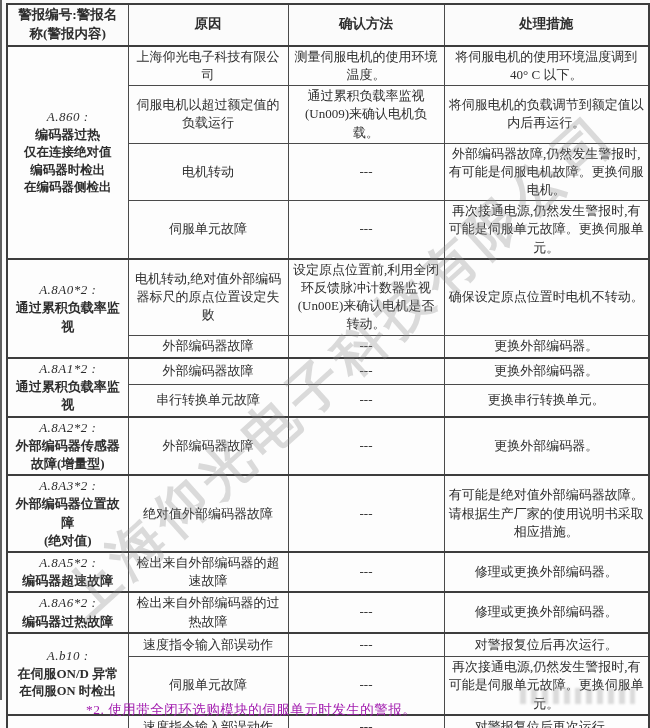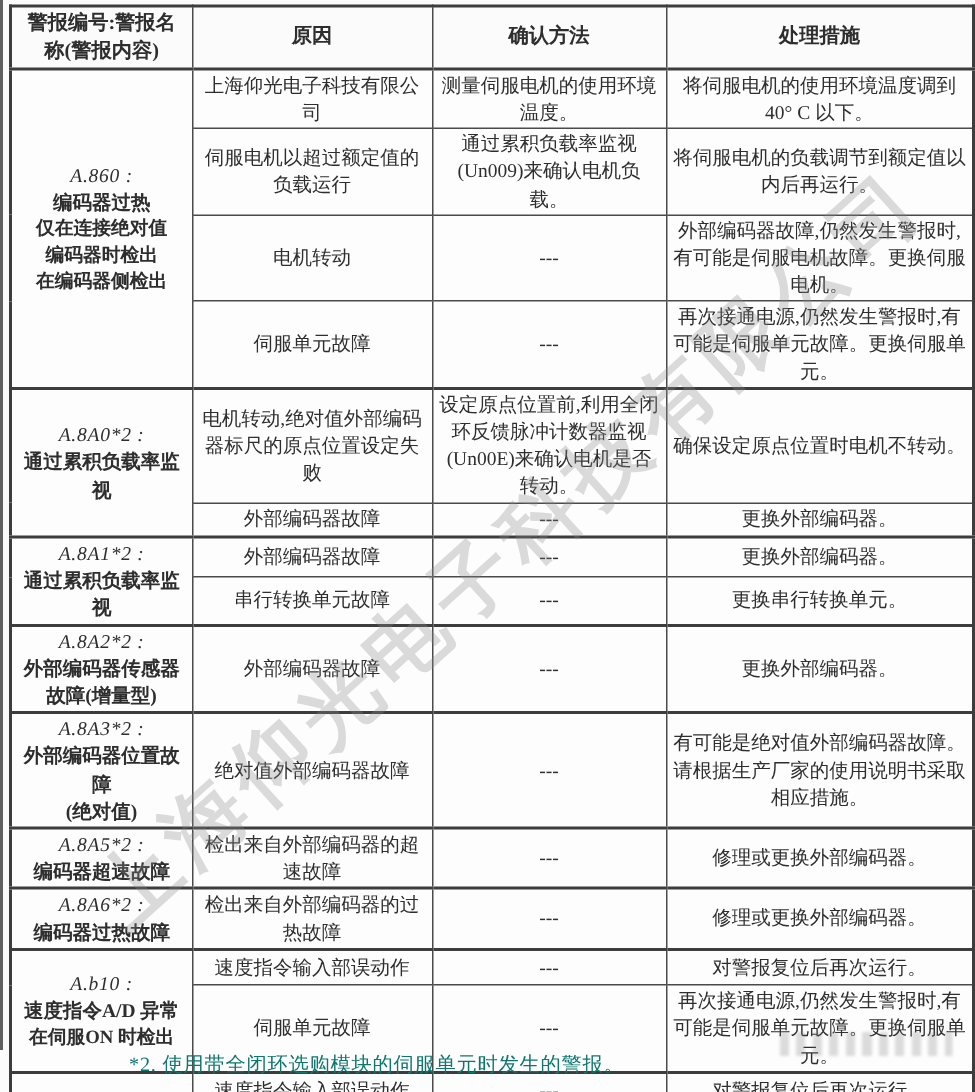--- a/index.html
+++ b/index.html
@@ -52,21 +52,21 @@
   col.c3 { width: 156px; }
   col.c4 { width: 205px; }
 
   .h34 { height: 34px; } .h38 { height: 38px; } .h51 { height: 51px; }
   .h52 { height: 52px; } .h66 { height: 66px; } .h23 { height: 23px; }
   .h28 { height: 28px; } .h68 { height: 68px; } .h35 { height: 35px; }
   .h24 { height: 24px; } .h46 { height: 46px; }
 
   .footnote {
     position: absolute; left: 86px; top: 701px;
-    font-size: 13.5px; color: #0f766e; letter-spacing: .5px;
+    font-size: 13.5px; color: #a21caf; letter-spacing: .5px;
   }
 
   .watermark {
     position: absolute; left: -40px; top: 330px;
     width: 760px; text-align: center;
     transform: rotate(-42deg);
     transform-origin: center center;
     font-size: 54px; font-weight: bold;
     color: rgba(140,140,140,0.30);
     letter-spacing: 6px;
@@ -198,21 +198,21 @@
         <div class="gname">编码器过热故障</div>
       </td>
       <td class="cell-text">检出来自外部编码器的过热故障</td>
       <td class="cell-text">---</td>
       <td class="cell-text">修理或更换外部编码器。</td>
     </tr>
 
     <tr class="h24 grp-start">
       <td rowspan="2">
         <div class="code">A.b10 :</div>
-        <div class="gname">速度指令A/D 异常</div>
+        <div class="gname">在伺服ON/D 异常</div>
         <div class="gnote">在伺服ON 时检出</div>
       </td>
       <td class="cell-text">速度指令输入部误动作</td>
       <td class="cell-text">---</td>
       <td class="cell-text">对警报复位后再次运行。</td>
     </tr>
     <tr class="h46">
       <td class="cell-text">伺服单元故障</td>
       <td class="cell-text">---</td>
       <td class="cell-text">再次接通电源,仍然发生警报时,有可能是伺服单元故障。更换伺服单元。</td>

